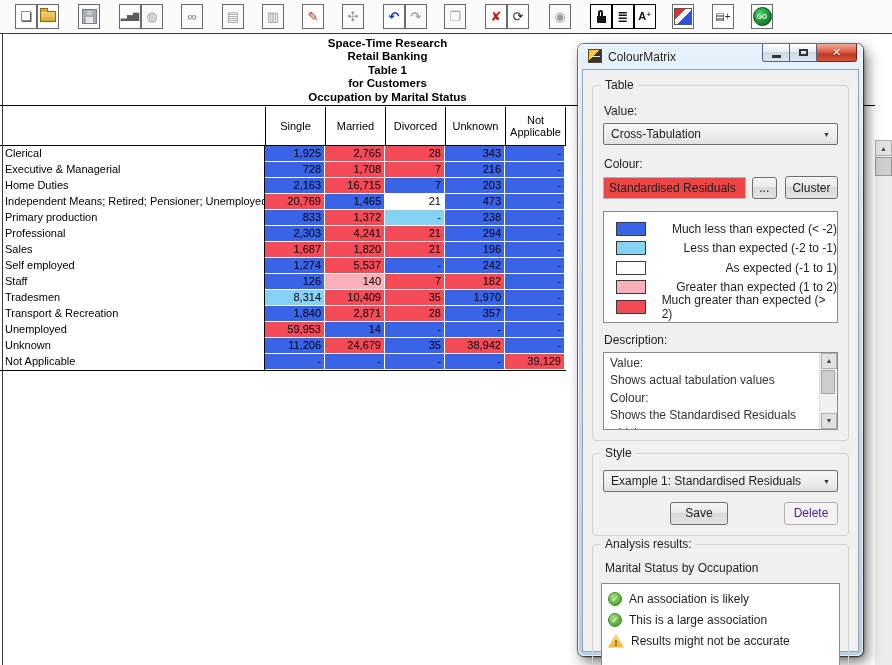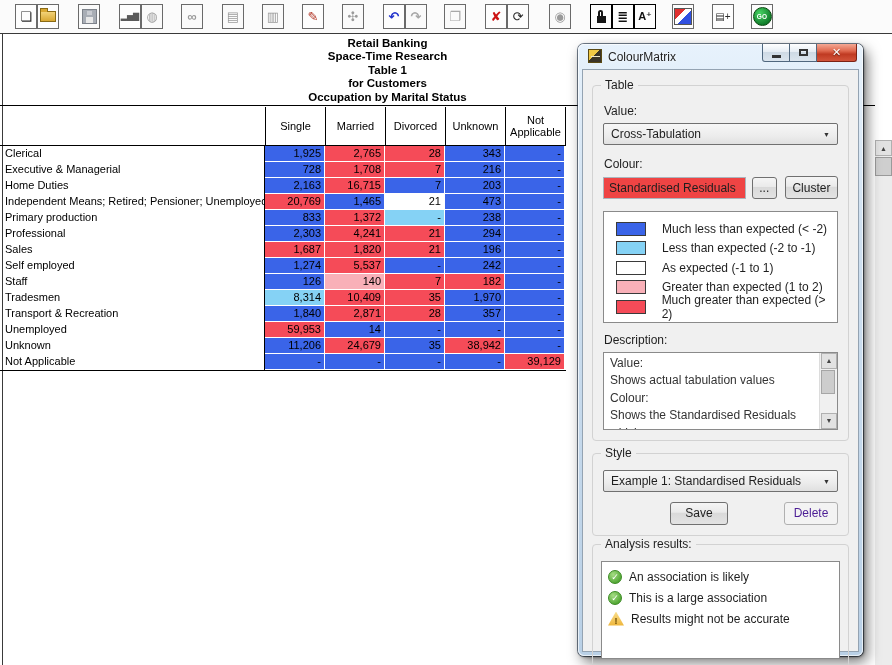--- a/index.html
+++ b/index.html
@@ -105,21 +105,21 @@
   #colour-input{width:153px;height:22px;box-sizing:border-box;border:1px solid #abb5bd;background:#ef4444;
         font-size:12px;line-height:20px;padding-left:5px;}
   .btn{border:1px solid #707070;border-radius:3px;box-sizing:border-box;font-size:12px;
         background:linear-gradient(#f5f5f5,#eaeaea 45%,#d9d9d9 46%,#e3e3e3);
         display:flex;align-items:center;justify-content:center;color:#1e1e1e;}
   .btn.disabled{border-color:#b0b0b0;color:#4c1d95;background:#f3f3f3;}
   #btn-ellipsis{width:27px;height:22px;margin-left:6px;}
   #btn-cluster{width:57px;height:23px;margin-left:8px;}
 
   #legend-box{margin-top:12px;border:1px solid #8a8a8a;background:#fff;padding:7px 0 5px;}
-  .legend-row{display:flex;align-items:center;height:19.5px;}
+  .legend-row{display:flex;align-items:center;height:19.5px;justify-content:space-between;}
   .swatch{width:30px;height:14px;border:1px solid #3a3a3a;margin-left:12px;box-sizing:border-box;}
   .legend-text{margin-left:16px;font-size:12px;}
 
   #desc-label{margin:10px 0 5px 1px;}
   #desc-box{position:relative;height:76px;border:1px solid #8a8a8a;background:#fff;overflow:hidden;}
   #desc-text{padding:2px 24px 0 6px;font-size:12px;line-height:17.5px;color:#333;}
   #desc-scroll{position:absolute;right:0;top:0;bottom:0;width:17px;background:#f0f0f0;border-left:1px solid #dcdcdc;}
   #desc-scroll .sbtn{width:16px;}
   #desc-up{position:absolute;top:0;right:0;}
   #desc-down{position:absolute;bottom:0;right:0;}
@@ -241,22 +241,22 @@
       <div class="tbtn">
         <span class="tbicon ic-go">GO</span>
       </div>
     </div>
   </div>
 
 <div id="win-top-border"></div>
 <div id="win-left-border"></div>
 
 <div id="title-block">
+    <div>Space-Time Research</div>
     <div>Retail Banking</div>
-    <div>Space-Time Research</div>
     <div>Table 1</div>
     <div>for Customers</div>
     <div>Occupation by Marital Status</div>
   </div>
 
 <div id="line-a"></div>
 <div id="line-b"></div>
 <div id="line-c"></div>
 
 <div id="header-row">
@@ -474,20 +474,21 @@
         <span class="combo-arrow">▼</span>
       </div>
       <div id="style-buttons">
         <div class="btn" id="btn-save">Save</div>
         <div class="btn disabled" id="btn-delete">Delete</div>
       </div>
     </div>
 
     <div class="groupbox" id="gb-analysis">
       <span class="gb-label">Analysis results:</span>
+      <div id="analysis-subtitle">Marital Status by Occupation</div>
       <div id="results-box">
           <div class="result-item">
             <span class="res-icon icon-check">✓</span>
             <span>An association is likely</span>
           </div>
           <div class="result-item">
             <span class="res-icon icon-check">✓</span>
             <span>This is a large association</span>
           </div>
           <div class="result-item">

